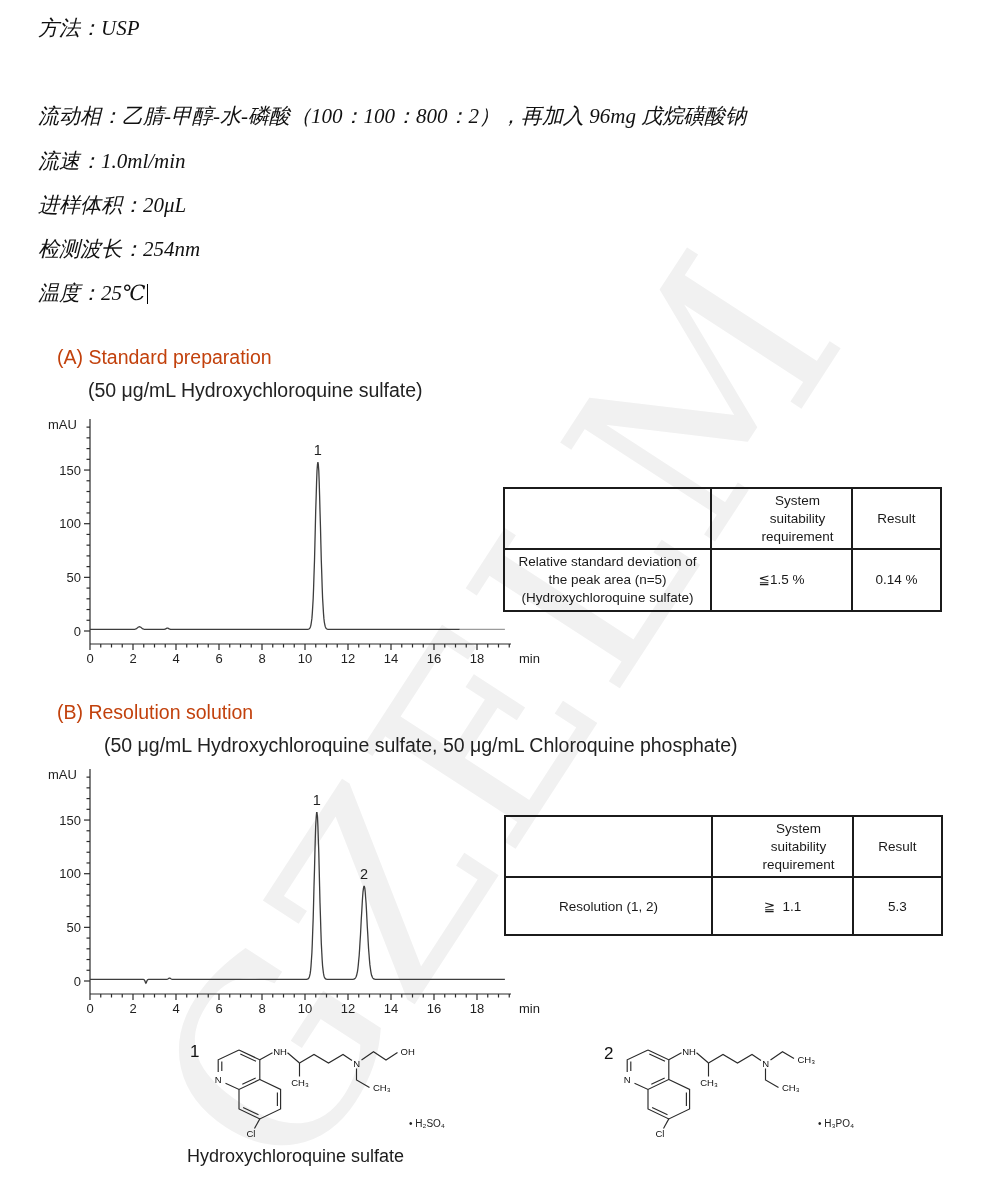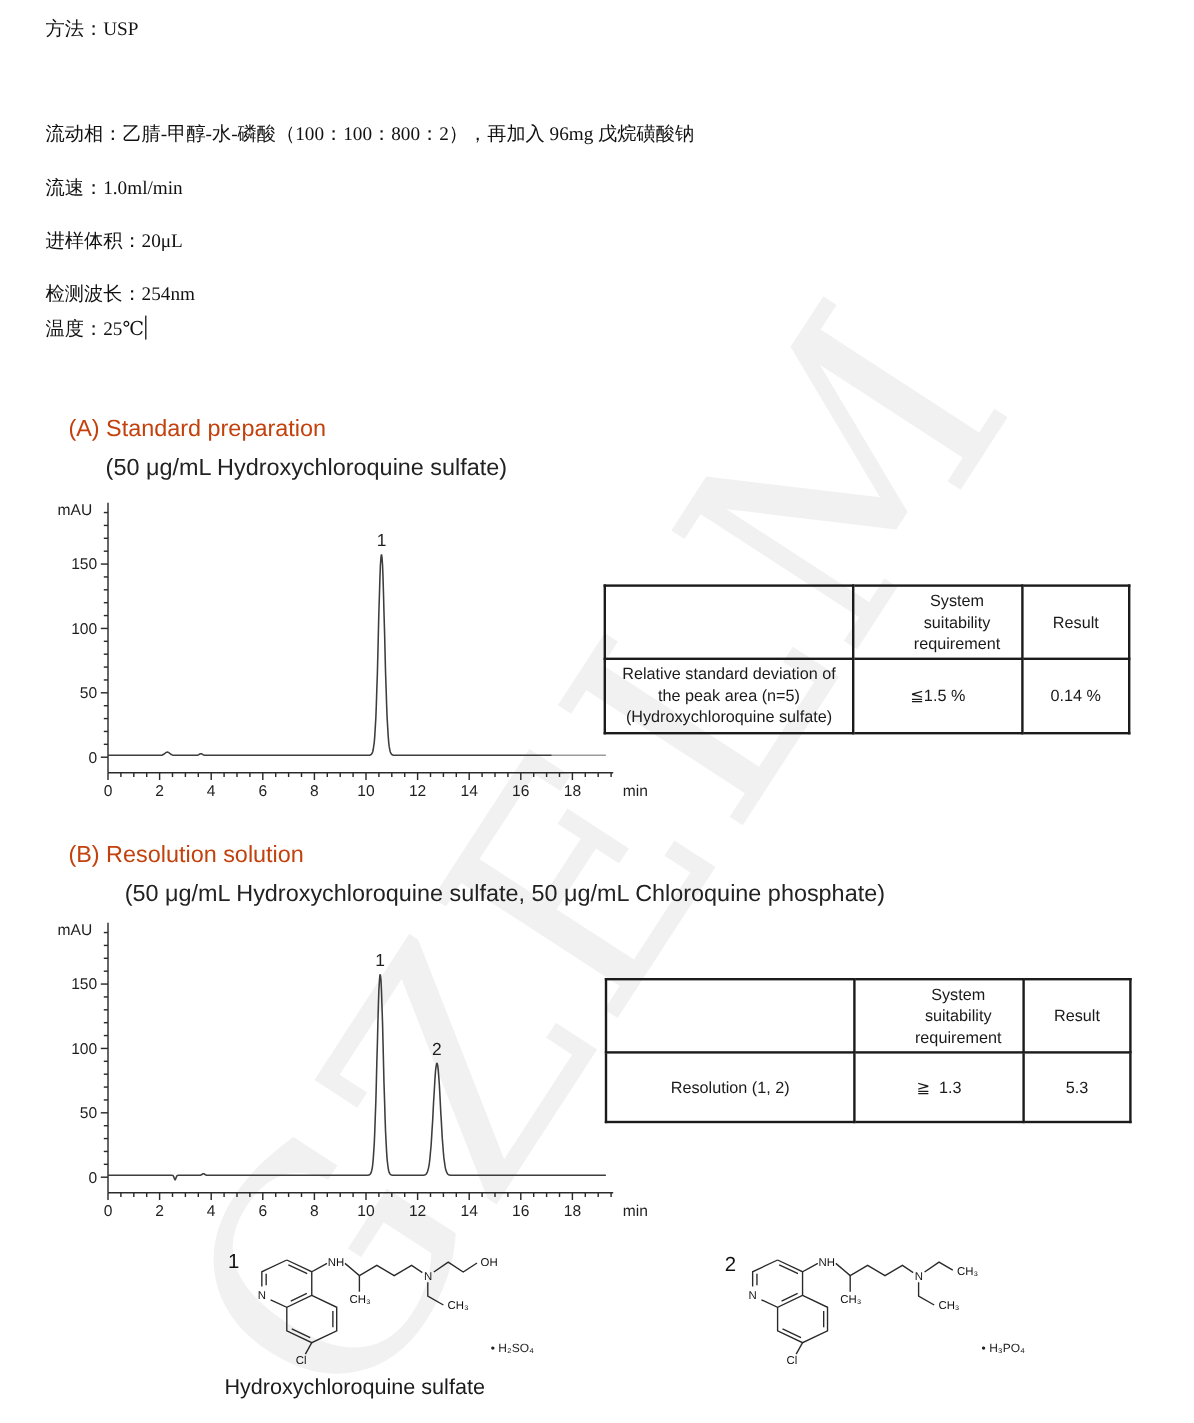--- a/index.html
+++ b/index.html
@@ -5,21 +5,21 @@
   html,body{margin:0;padding:0;background:#fff;}
   #page{position:relative;width:995px;height:1186px;background:#ffffff;overflow:hidden;
         font-family:"Liberation Sans",sans-serif;color:#1a1a1a;}
   
   #watermark{position:absolute;left:500px;top:712px;transform:translate(-50%,-50%) rotate(-57deg);
              font-family:"DejaVu Serif","Liberation Serif",serif;font-size:252px;letter-spacing:0.03em;
              color:#f1f1f1;z-index:0;white-space:nowrap;user-select:none;}
   .layer{position:absolute;left:0;top:0;width:100%;height:100%;z-index:1;}
   
   .param-line{position:absolute;left:38px;font-family:"Liberation Serif","DejaVu Serif",serif;
-              font-size:16px;color:#111;white-space:nowrap;}
+              font-size:21px;color:#111;white-space:nowrap;font-style:italic;}
   .caret{display:inline-block;width:1.5px;height:20px;background:#000;margin-left:1px;vertical-align:-4px;}
   
   .sec-title{position:absolute;font-size:19.5px;color:#c2410c;white-space:nowrap;}
   .sec-sub{position:absolute;font-size:19.5px;color:#222;white-space:nowrap;text-align:right;}
   
   .chrom{position:absolute;left:40px;width:500px;height:258px;overflow:visible;}
   .chrom text{fill:#1f1f1f;font-family:"Liberation Sans",sans-serif;}
   .chrom .ax{stroke:#2b2b2b;stroke-width:1.2;}
   .chrom .sig{stroke:#3d3d3d;stroke-width:1.3;fill:none;}
   .chrom .siggray{stroke:#9b9b9b;stroke-width:1.3;fill:none;}
@@ -47,21 +47,21 @@
 
   <div id="watermark">GZELM</div>
 
   <div class="layer">
 
     <div class="param-line" style="top:14px"><span>方法：USP</span></div>
     <div class="param-line" style="top:102px"><span>流动相：乙腈-甲醇-水-磷酸（100：100：800：2），再加入 96mg 戊烷磺酸钠</span></div>
     <div class="param-line" style="top:147px"><span>流速：1.0ml/min</span></div>
     <div class="param-line" style="top:191px"><span>进样体积：20μL</span></div>
     <div class="param-line" style="top:235px"><span>检测波长：254nm</span></div>
-    <div class="param-line" style="top:263px"><span>温度：25℃</span><span class="caret"></span></div>
+    <div class="param-line" style="top:279px"><span>温度：25℃</span><span class="caret"></span></div>
 
     <div class="sec-title" style="left:57px;top:346px">(A) Standard preparation</div>
     <div class="sec-sub" style="left:88px;top:379px">(50 μg/mL Hydroxychloroquine sulfate)</div>
 
     <svg class="chrom" style="top:413px">
         <line x1="50" y1="6" x2="50" y2="231" class="ax"></line>
         <line x1="50" y1="231" x2="471" y2="231" class="ax"></line>
         <line x1="44" y1="218" x2="50" y2="218" class="ax"></line>
         <line x1="46.5" y1="207.27" x2="50" y2="207.27" class="ax"></line>
         <line x1="46.5" y1="196.54" x2="50" y2="196.54" class="ax"></line>
@@ -257,21 +257,21 @@
           <col style="width:89px">
         </colgroup>
       <tbody>
           <tr class="hdr">
         <td></td>
         <td class="just">System  suitability requirement</td>
         <td>Result</td>
       </tr>
       <tr class="row">
         <td>Resolution (1, 2)</td>
-        <td>≧  1.3</td>
+        <td>≧  1.1</td>
         <td>5.3</td>
       </tr>
     </tbody>
       </table>
 
     <div class="struct-num" style="left:190px;top:1042px">1</div>
     <svg class="struct" style="left:187px;top:1030px" viewBox="0 0 300 115">
 
       <path d="M52 20 L72.8 29.8 L72.8 49.5 L52 59.4 L38.5 53.2 M31.2 42 L31.2 29.8 L52 20"></path>
       <path d="M72.8 49.5 L93.6 59.4 L93.6 79 L72.8 88.9 L52 79 L52 59.4"></path>

